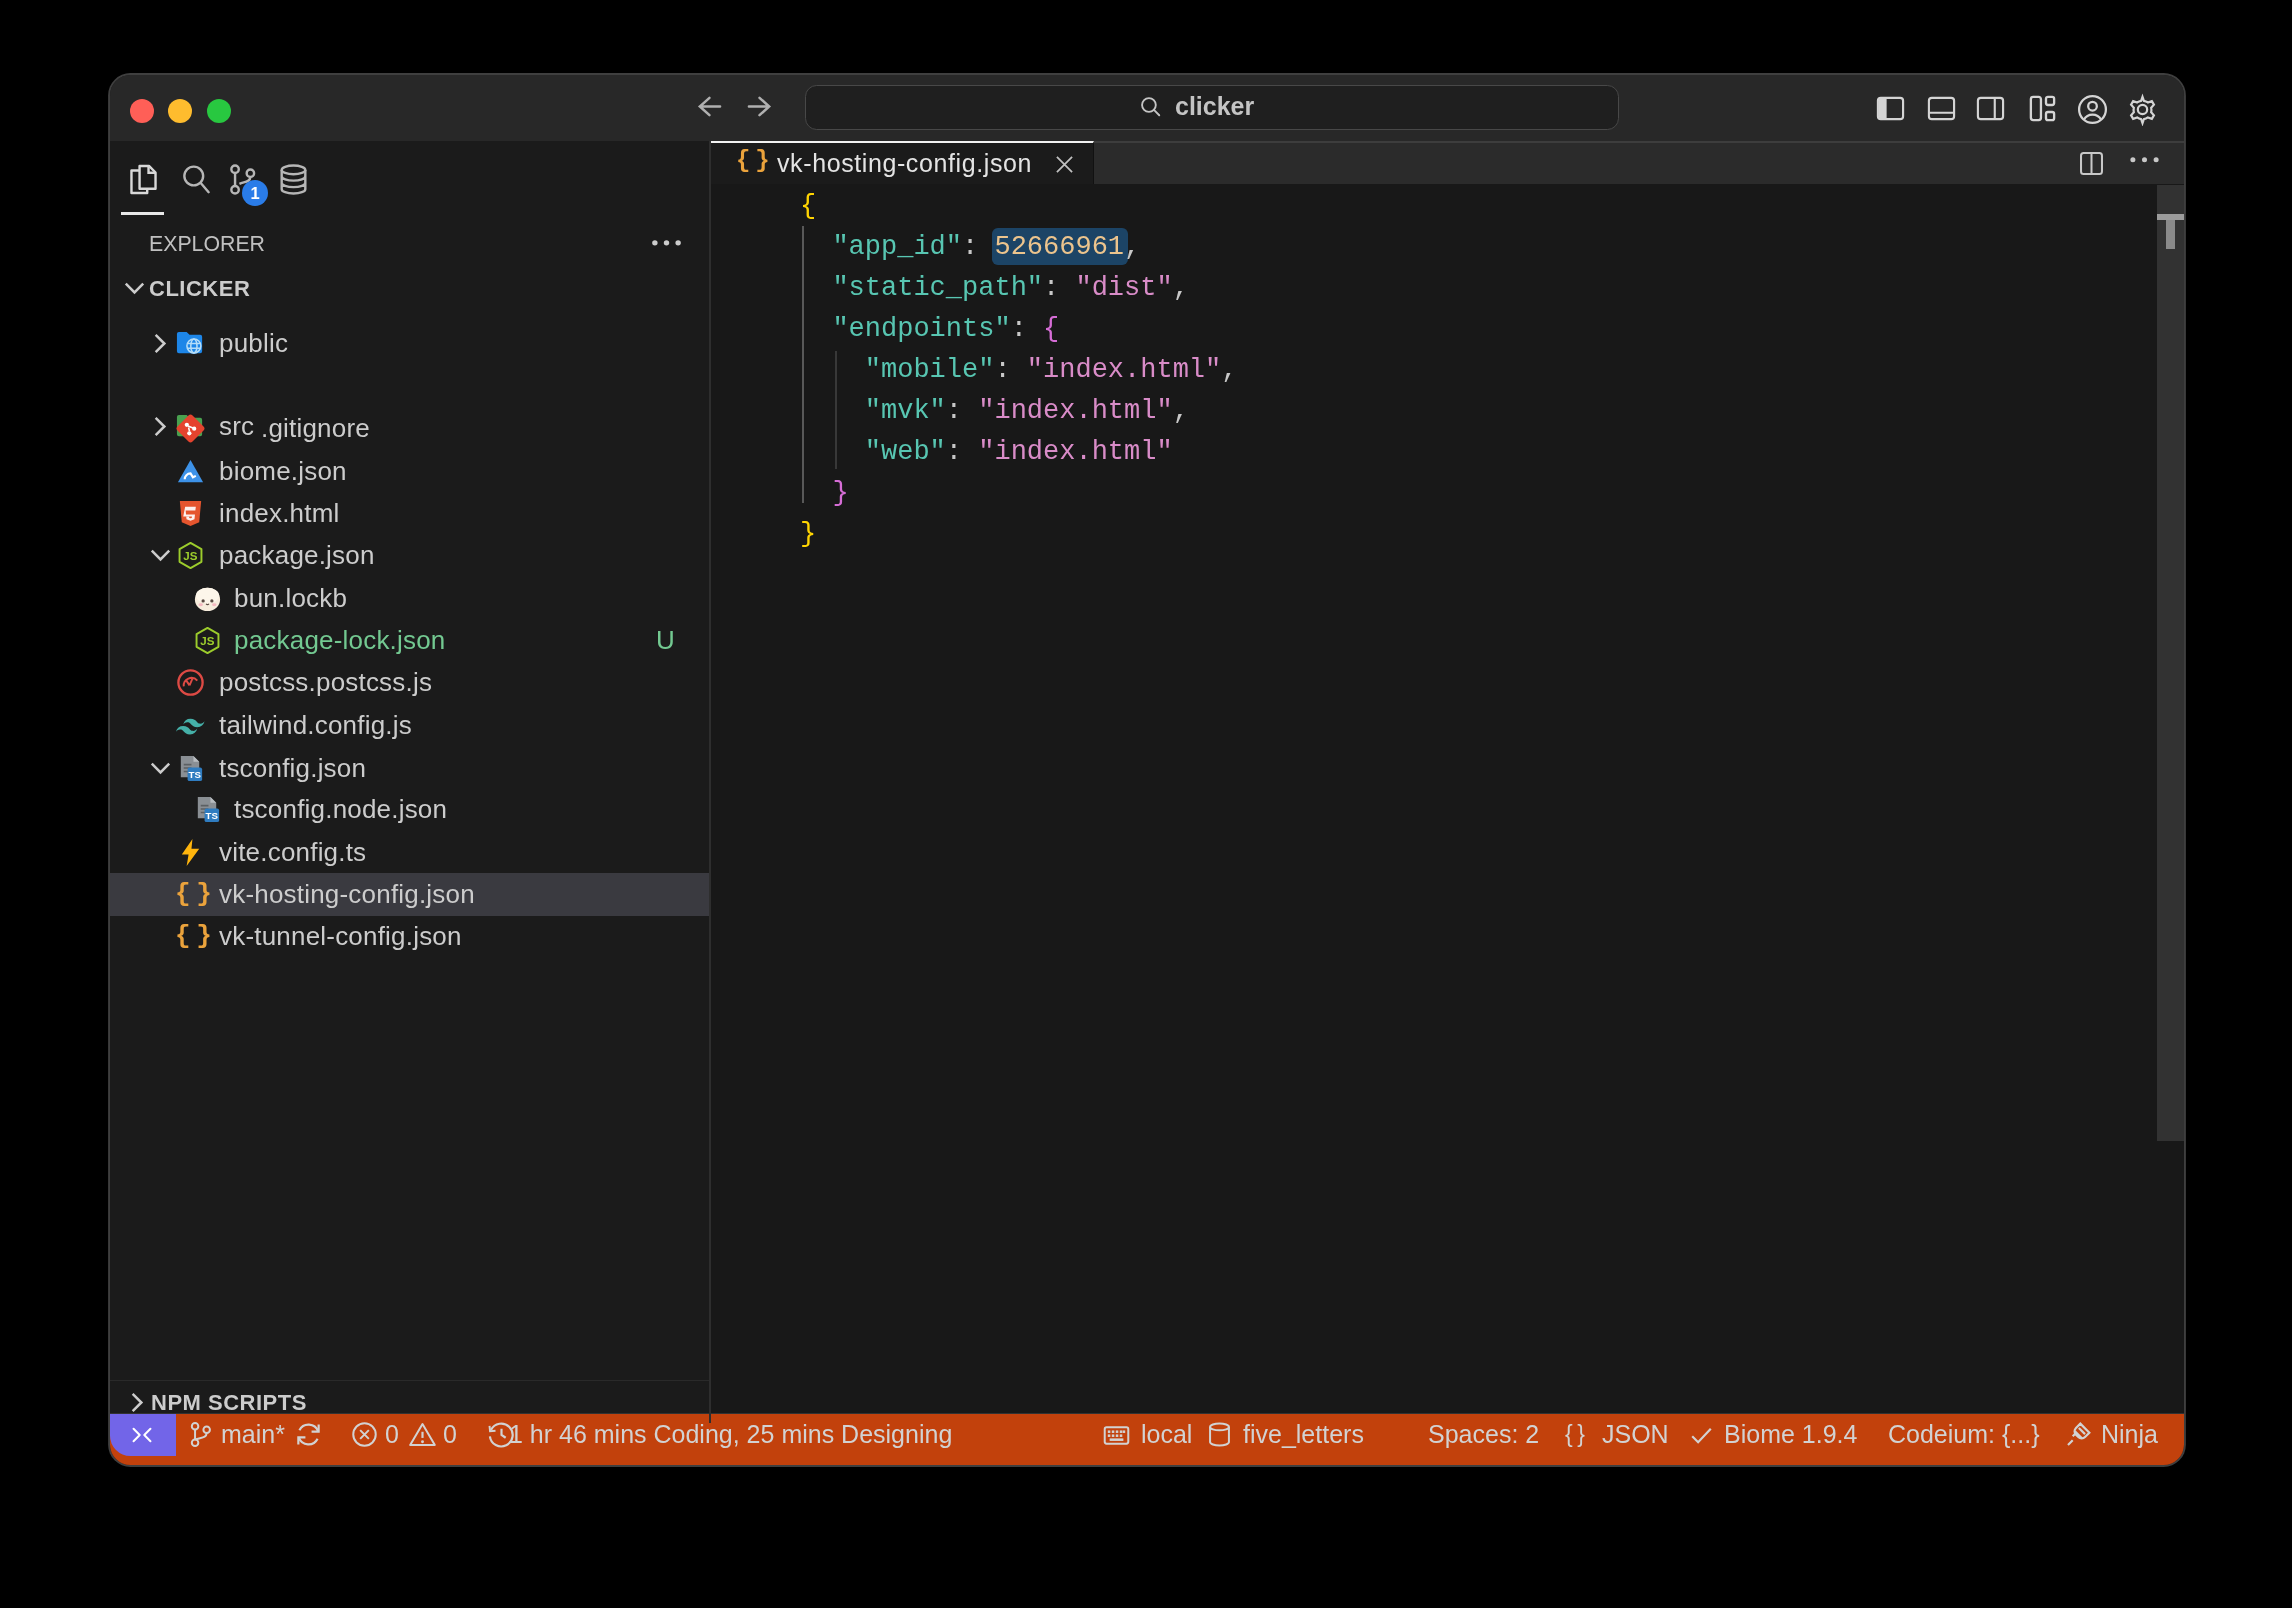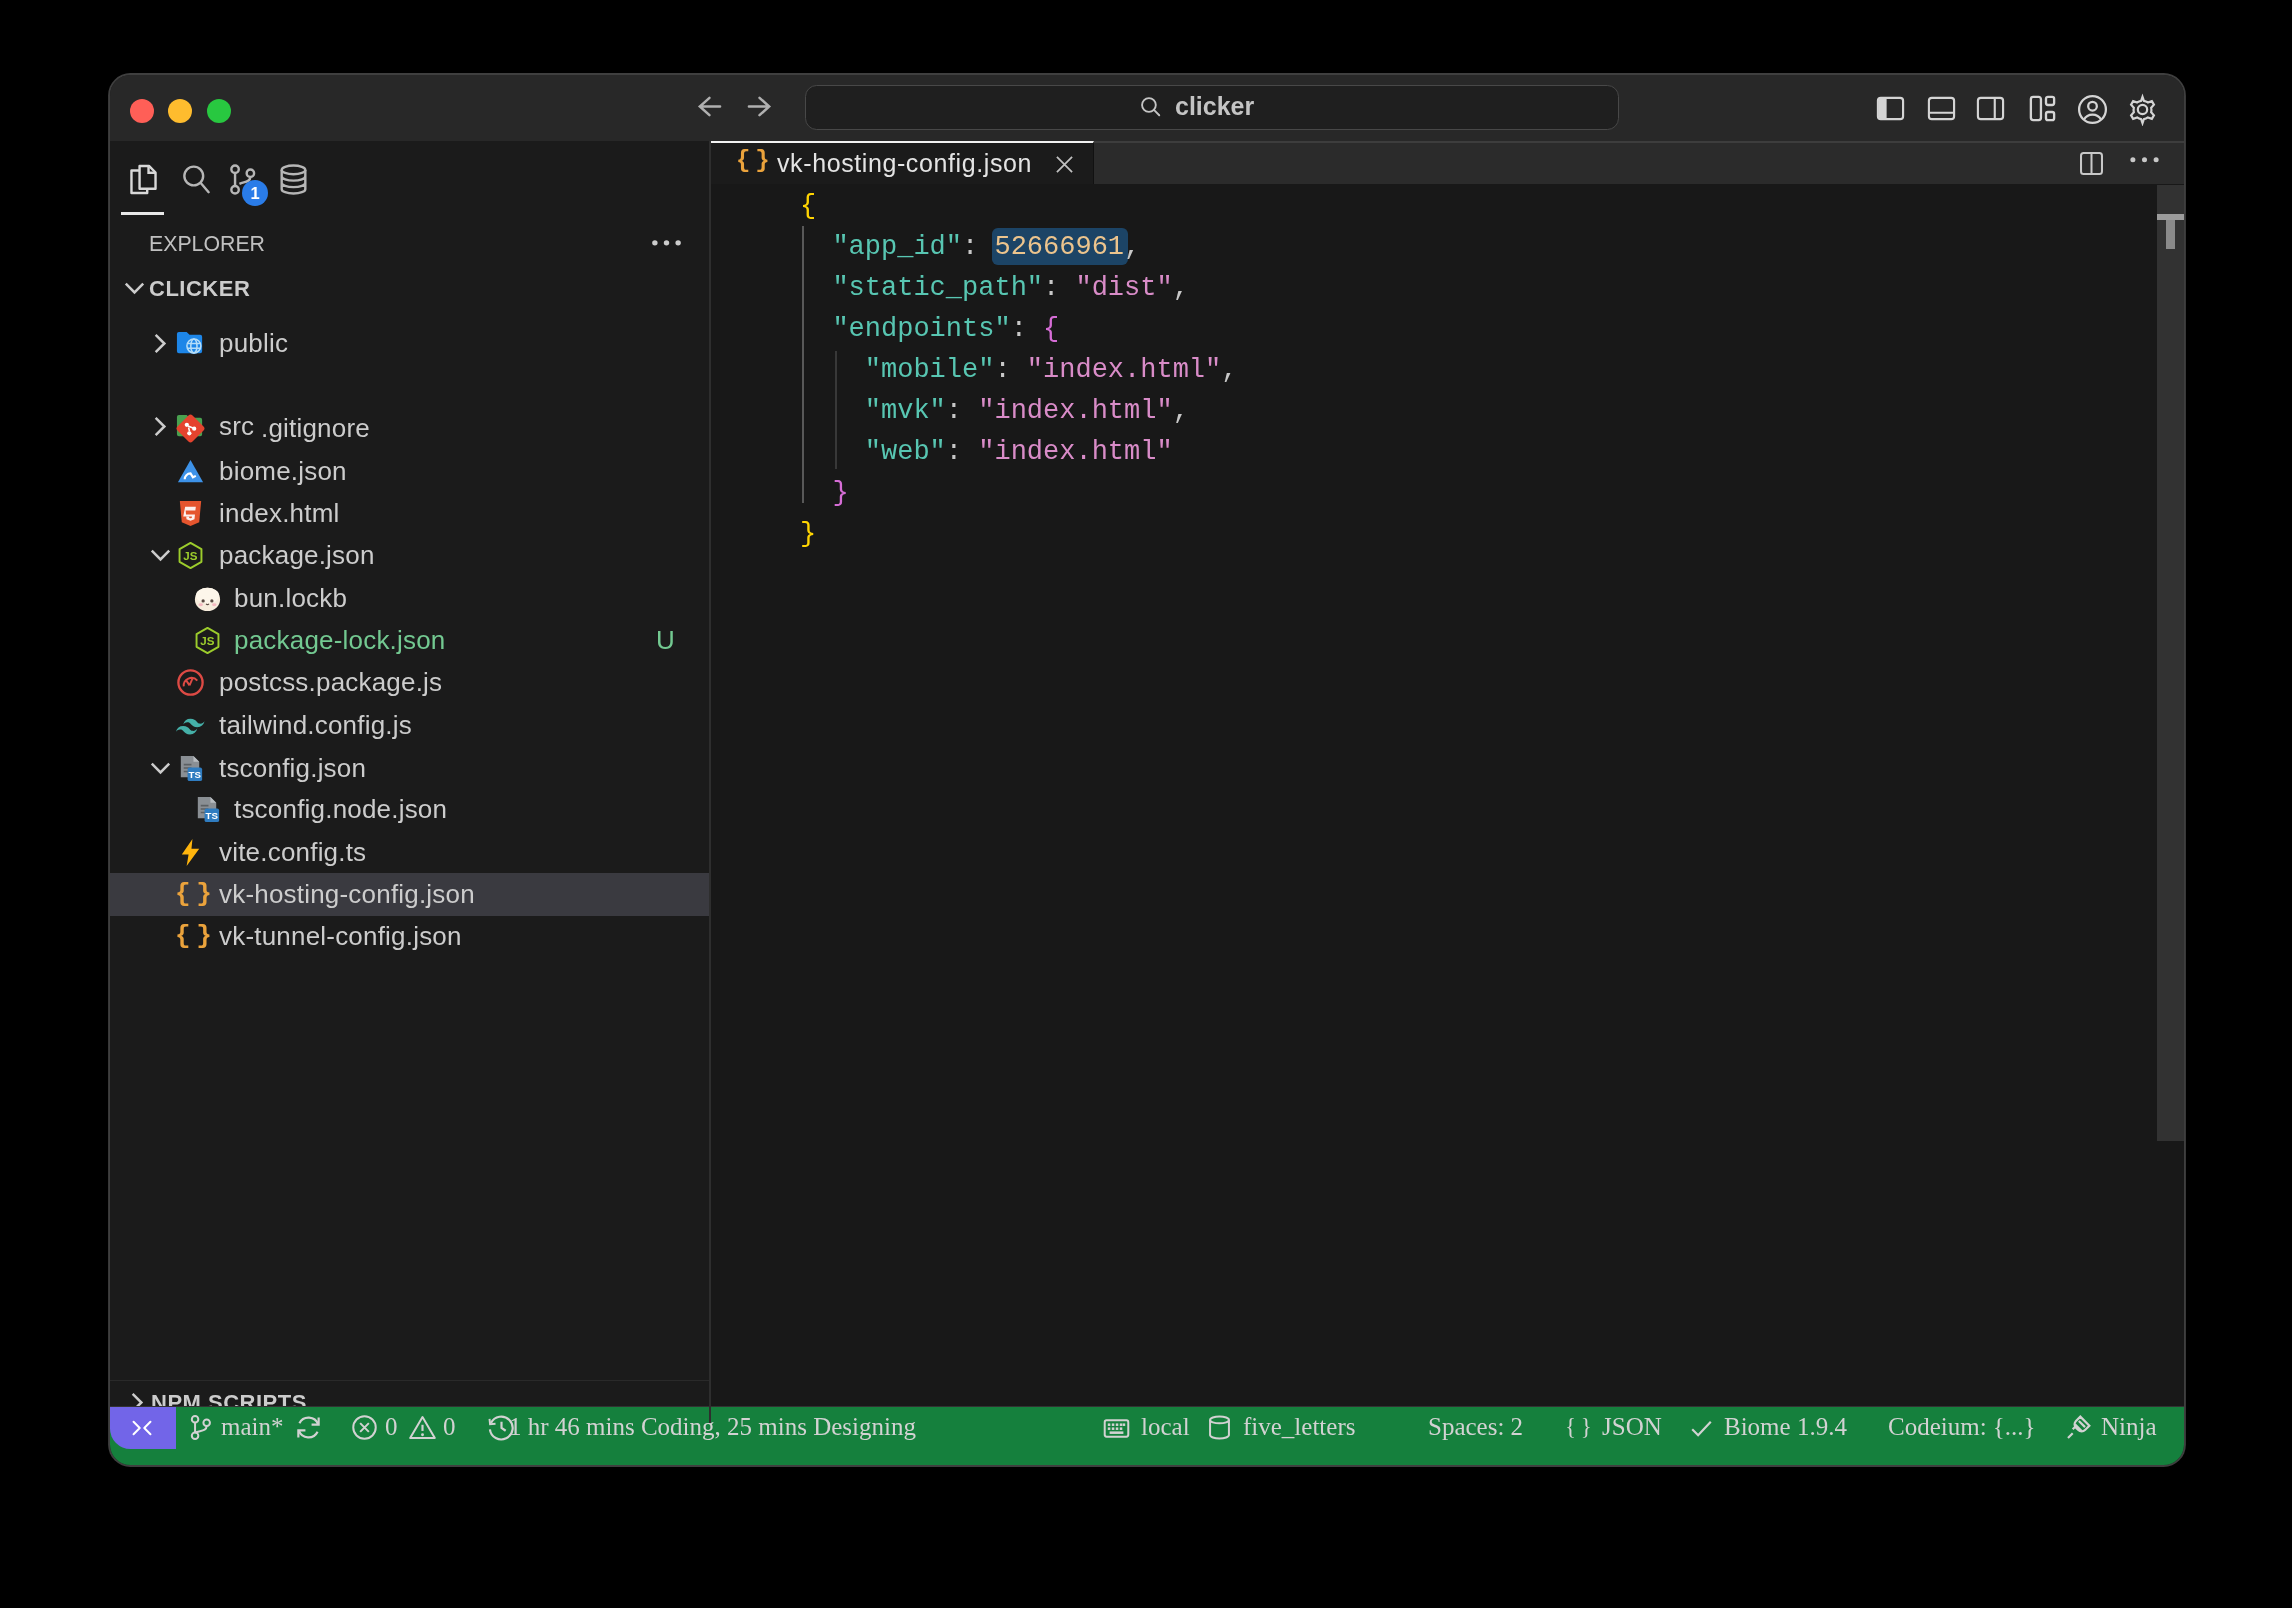--- a/index.html
+++ b/index.html
@@ -43,21 +43,21 @@
   .b2 { color:#d66dd6; } 
   .guide1 { position:absolute; width:1.9px; background:#585858; }
   .guide2 { position:absolute; width:1.9px; background:#383838; }
   #numsel { position:absolute; background:#1c4466; border-radius:5.8px; }
   
   #sbar { position:absolute; right:0; top:1px; width:27px; bottom:0; }
   #sbar .slider { position:absolute; left:0; top:0; width:100%; height:956px; background:#323232; }
   #sbar .deco { position:absolute; left:0; top:29px; width:100%; height:5.8px; background:#9c9c9c; }
   #sbar .thumb { position:absolute; left:8.7px; top:35px; width:9.7px; height:29px; background:#8a8a8a; }
   
-  #statusbar { position:absolute; left:0; bottom:0; width:100%; height:59px; background:#15803d; border-top:1.9px solid #323232; color:#d2d2d2; font-size:25px;font-family:Liberation Serif, serif; }
+  #statusbar { position:absolute; left:0; bottom:0; width:100%; height:52px; background:#c2410c; border-top:1.9px solid #323232; color:#d2d2d2; font-size:25px; }
   #remote { position:absolute; left:0; top:0; width:66px; height:42px; background:#7265e8; border-bottom-left-radius:20.4px; }
   .sit { position:absolute; top:0; height:40px; line-height:40px; white-space:nowrap; }
   svg { display:block; }
 </style>
 </head>
 <body>
 <div id="win">
   <div id="titlebar">
     <div class="tl" style="left:19.5px; background:#ff5f57;"></div>
     <div class="tl" style="left:58px; background:#febc2e;"></div>
@@ -221,21 +221,21 @@
           <text x="16" y="21" font-family="Liberation Sans" font-size="12" font-weight="bold" fill="#9ccc2c" text-anchor="middle">JS</text>
         </svg>
       <span style="position:absolute;left:124px;">package-lock.json</span>
       <span style="position:absolute;left:546px;">U</span>
     </div>
     <div class="row" style="top:520px;">
       <svg class="fico" style="left:65px;" viewBox="0 0 32 32">
           <circle cx="16" cy="16" r="12.5" stroke="#dd4a44" stroke-width="2.4" fill="none"></circle>
           <path d="M9 20 a8 8 0 0 1 14-6 M11 13 l4 6 M18 12 l-3 7" stroke="#dd4a44" stroke-width="2" fill="none"></path>
         </svg>
-      <span style="position:absolute;left:109px;">postcss.package.js</span>
+      <span style="position:absolute;left:109px;">postcss.postcss.js</span>
     </div>
     <div class="row" style="top:563px;">
       <svg class="fico" style="left:65px;" viewBox="0 0 32 32">
           <path d="M16 10 c-4 0-6.5 2-7.5 6 c1.5-2 3.3-2.8 5.2-2.3 c1.1.3 1.9 1.1 2.8 2 c1.4 1.5 3 3 6.5 3 c4 0 6.5-2 7.5-6 c-1.5 2-3.3 2.8-5.2 2.3 c-1.1-.3-1.9-1.1-2.8-2 c-1.4-1.5-3-3-6.5-3 z M8.5 17.5 c-4 0-6.5 2-7.5 6 c1.5-2 3.3-2.8 5.2-2.3 c1.1.3 1.9 1.1 2.8 2 c1.4 1.5 3 3 6.5 3 c4 0 6.5-2 7.5-6 c-1.5 2-3.3 2.8-5.2 2.3 c-1.1-.3-1.9-1.1-2.8-2 c-1.4-1.5-3-3-6.5-3 z" fill="#45b0a8" transform="scale(1.0) translate(0,-1)"></path>
         </svg>
       <span style="position:absolute;left:109px;">tailwind.config.js</span>
     </div>
     <div class="row" style="top:606px;">
       <svg class="chev" style="left:35px;" width="31" height="31" viewBox="0 0 16 16">
           <path d="M3.5 5.5 L8 10 L12.5 5.5" stroke="#cccccc" stroke-width="1.3" fill="none"></path>

